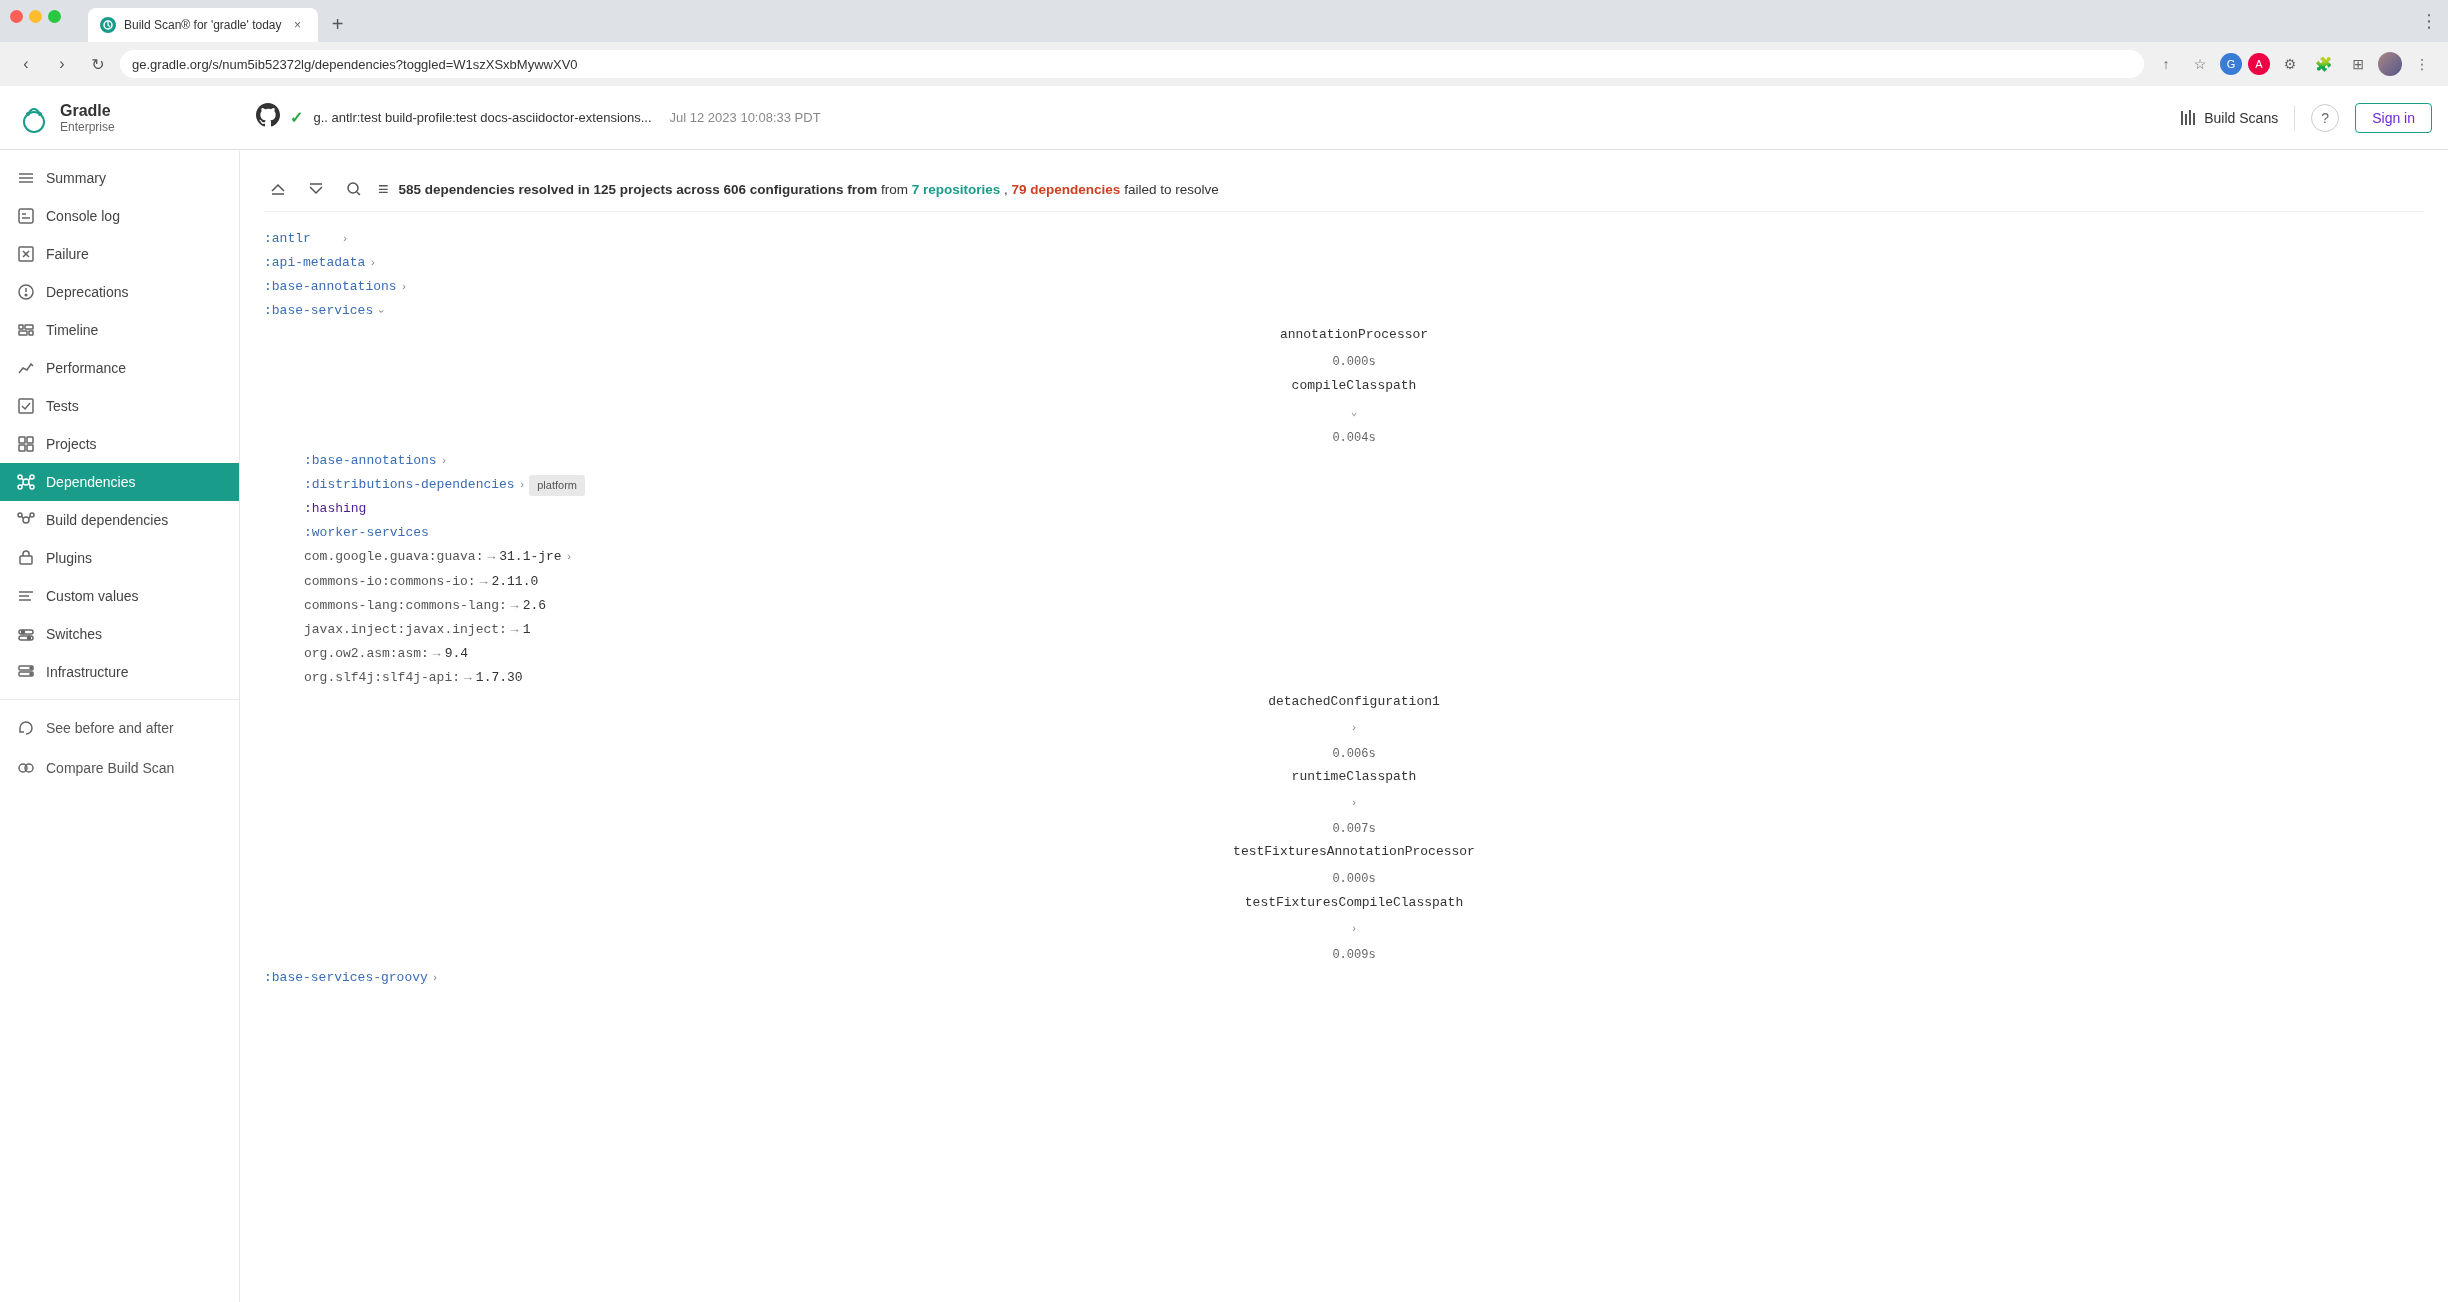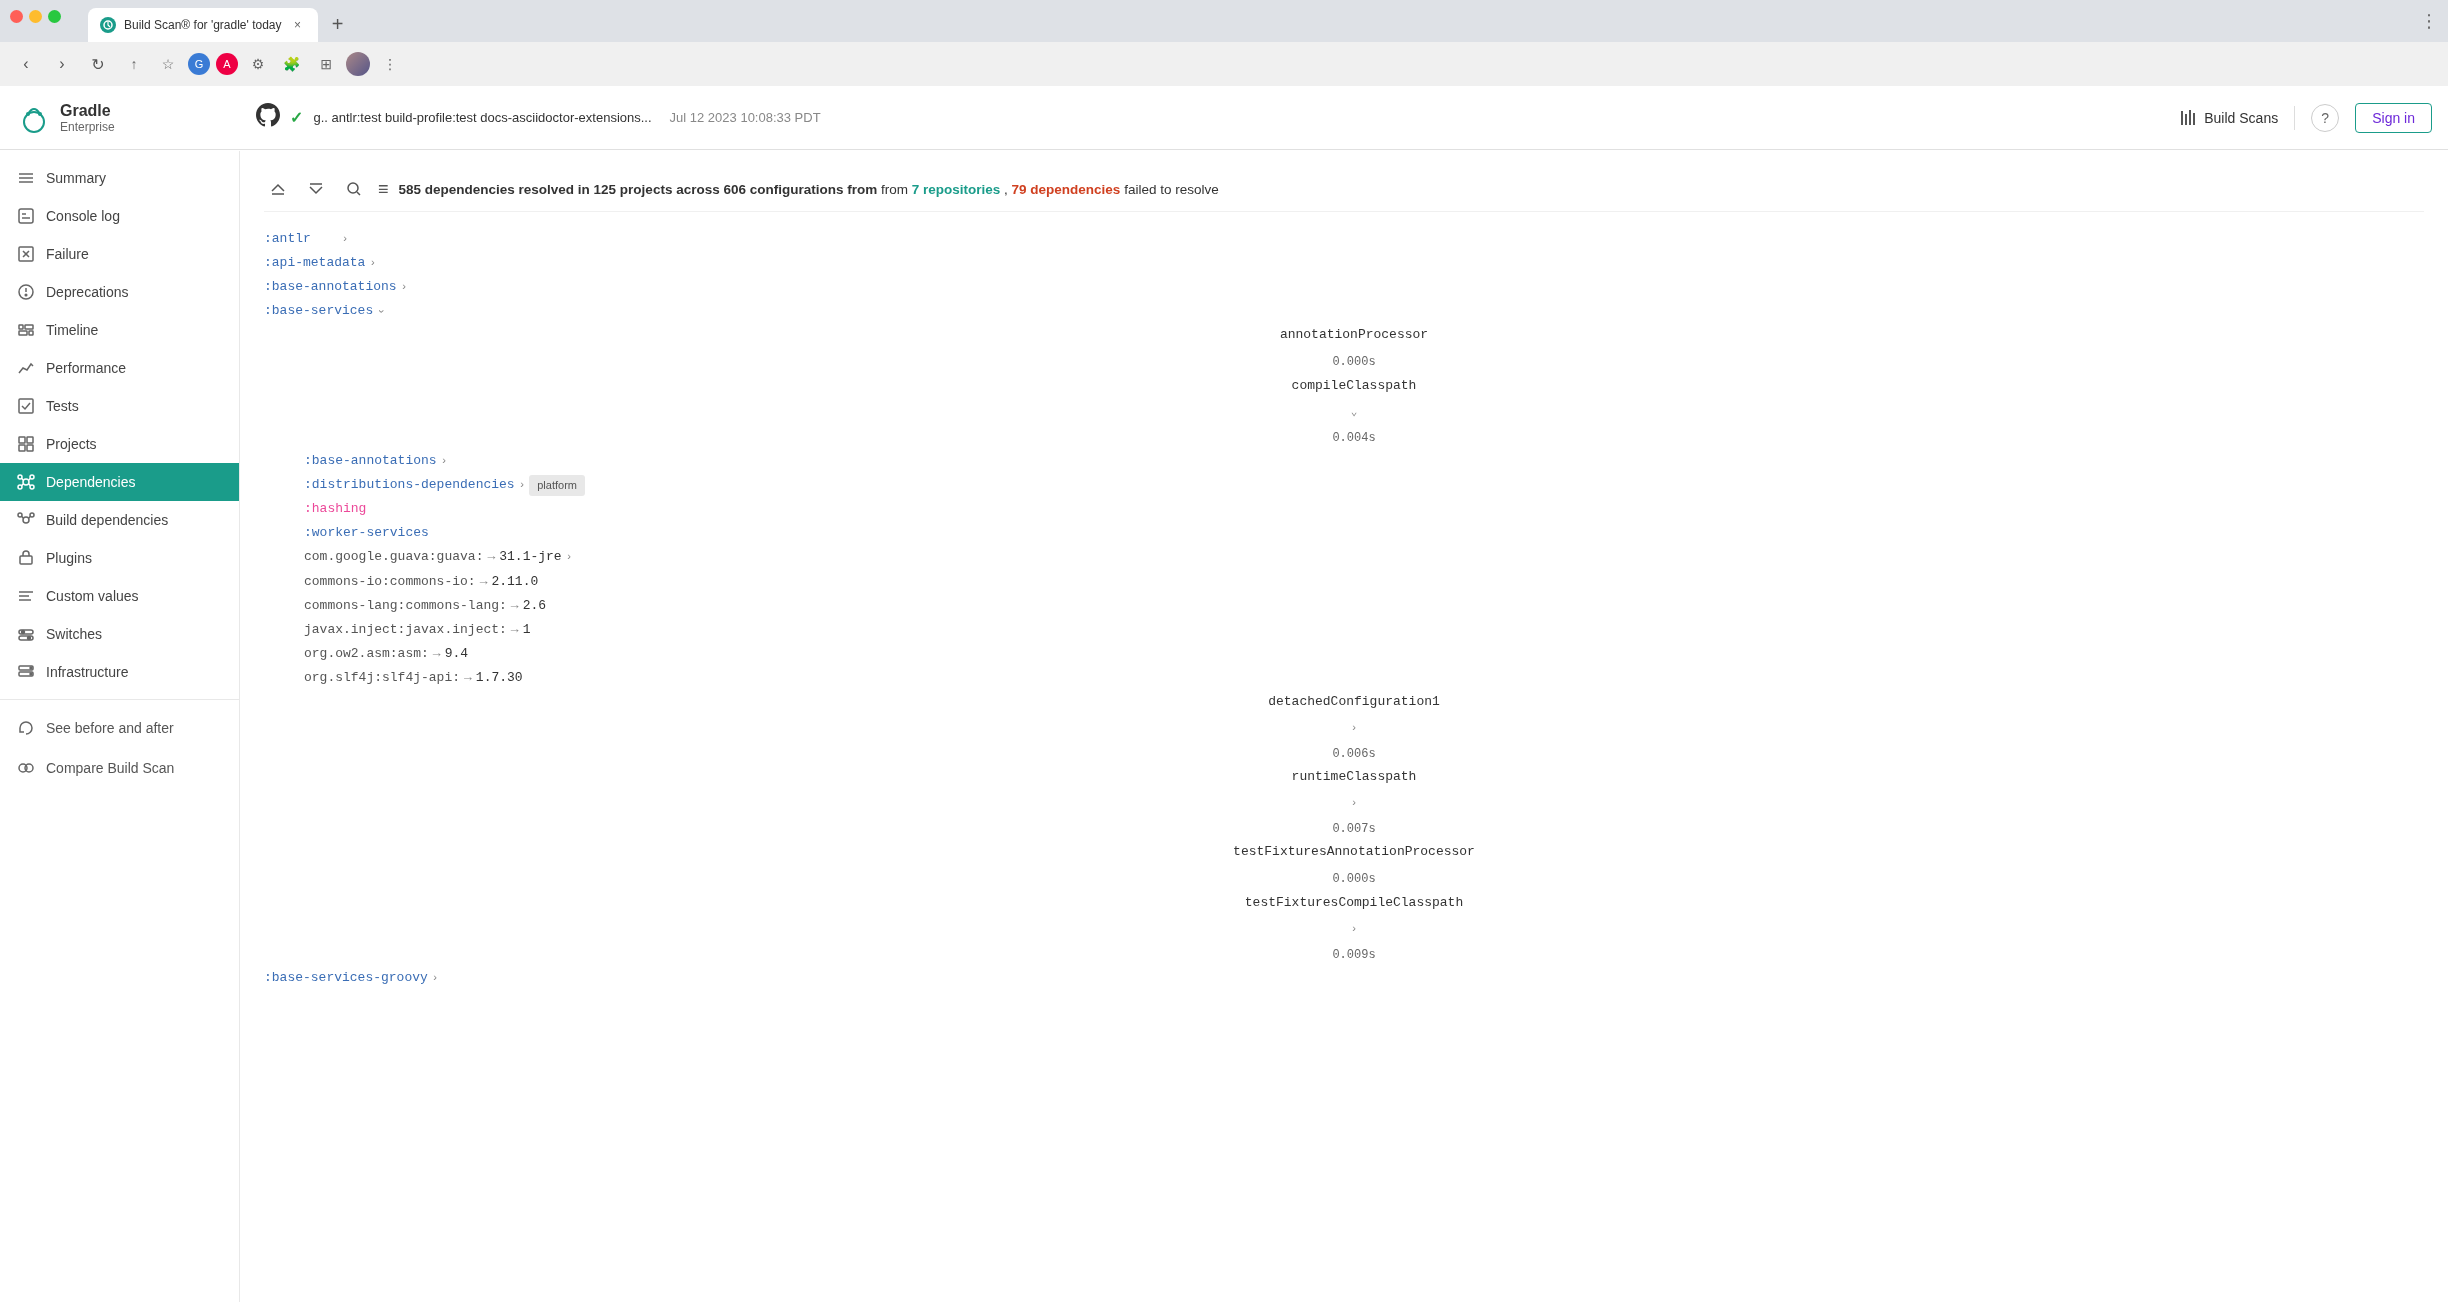--- a/index.html
+++ b/index.html
@@ -90,20 +90,23 @@
       <div style="width:28px; height:28px; display:flex; align-items:center; justify-content:center; cursor:pointer; color:#555; font-size:20px; margin-left:4px; margin-bottom:4px;">+</div>
     </div>
     <div style="position:absolute; right:10px; top:50%; transform:translateY(-50%);">
       <div style="font-size:18px; color:#666; cursor:pointer;">⋮</div>
     </div>
   </div>
   <div class="address-bar">
     <div class="nav-btn">‹</div>
     <div class="nav-btn">›</div>
     <div class="nav-btn">↻</div>
+    <div class="address-text" style="flex:1;">
+      <span style="color:#333; font-size:13px;">ge.gradle.org/s/num5ib52372lg/dependencies?toggled=W1szXSxbMywwXV0</span>
+    </div>
     <div class="addr-icons">
       <div class="addr-icon">↑</div>
       <div class="addr-icon">☆</div>
       <div class="addr-icon" style="width:22px;height:22px;border-radius:50%;background:#3a7bd5;color:white;font-size:11px;display:flex;align-items:center;justify-content:center;">G</div>
       <div class="addr-icon" style="width:22px;height:22px;border-radius:50%;background:#e04;color:white;font-size:11px;display:flex;align-items:center;justify-content:center;">A</div>
       <div class="addr-icon">⚙</div>
       <div class="addr-icon">🧩</div>
       <div class="addr-icon">⊞</div>
       <div class="addr-icon" style="width:24px;height:24px;border-radius:50%;background:#888;overflow:hidden;">
         <div style="width:100%;height:100%;background:linear-gradient(135deg,#a88,#558);"></div>
@@ -394,21 +397,21 @@
       <div class="dep-sub indent-2" style="margin-bottom:2px;">
         <span style="color:#3a6db5;">:base-annotations</span>
         <span class="chevron"> ›</span>
       </div>
       <div class="dep-sub indent-2" style="margin-bottom:2px;">
         <span style="color:#3a6db5;">:distributions-dependencies</span>
         <span class="chevron"> ›</span>
         <span class="platform-badge">platform</span>
       </div>
       <div class="dep-sub indent-2" style="margin-bottom:2px;">
-        <span style="color:#ec4899;">:hashing</span>
+        <span style="color:#4c1d95;">:hashing</span>
       </div>
       <div class="dep-sub indent-2" style="margin-bottom:2px;">
         <span style="color:#3a6db5;">:worker-services</span>
       </div>
 
       <div class="dep-artifact indent-2" style="margin-bottom:2px;">
         <span style="color:#555;">com.google.guava:guava:</span>
         <span class="dep-arrow"> → </span>
         <span class="dep-version">31.1-jre</span>
         <span class="chevron"> ›</span>

